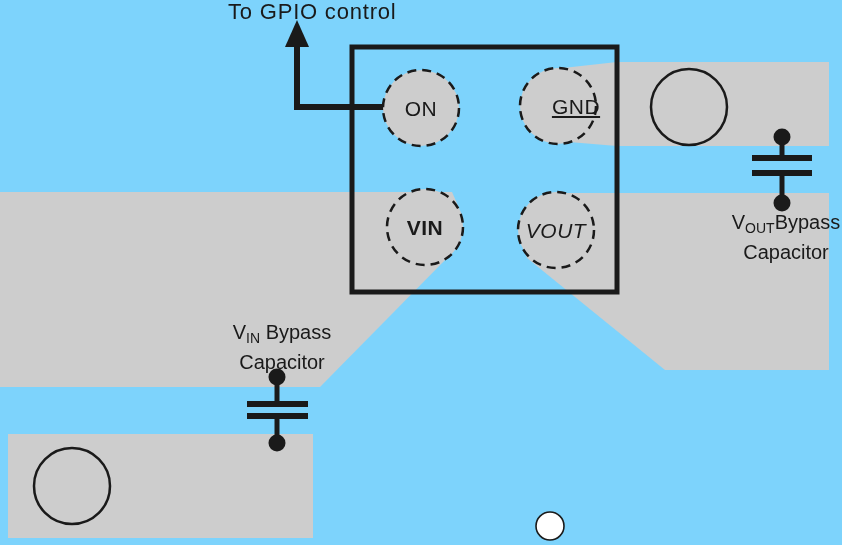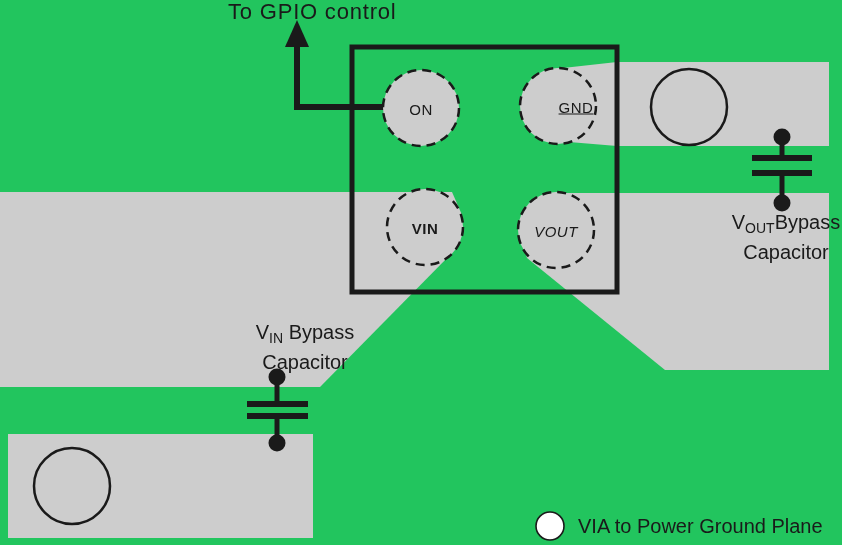--- a/index.html
+++ b/index.html
@@ -3,48 +3,48 @@
 <meta charset="utf-8">
 <style>
   :root{
     --plane:#cdcdcd;
     --ink:#1a1a1a;
   }
   html,body{margin:0;padding:0;background:#fff;}
   .stage{
     position:relative;
     width:842px;height:545px;
-    background:#22c55e;
+    background:#7dd3fc;
     overflow:hidden;
     font-family:"Liberation Sans", sans-serif;
     color:var(--ink);
   }
   .stage svg{position:absolute;left:0;top:0;}
   
   .plane{fill:var(--plane);stroke:none;}
   .ic-outline{fill:none;stroke:var(--ink);stroke-width:5;}
   .trace{fill:none;stroke:var(--ink);stroke-width:6;stroke-linejoin:miter;}
   .arrowhead{fill:var(--ink);}
   .pad{fill:var(--plane);stroke:var(--ink);stroke-width:2.5;stroke-dasharray:9 6;}
   .via{fill:none;stroke:var(--ink);stroke-width:2.5;}
   .cap-line{stroke:var(--ink);stroke-width:5;}
   .cap-plate{fill:var(--ink);}
   .cap-dot{fill:var(--ink);}
   .legend-via{fill:#ffffff;stroke:var(--ink);stroke-width:1.6;}
   
   .label{position:absolute;white-space:nowrap;color:var(--ink);}
   .gpio-label{left:228px;top:0px;font-size:22px;letter-spacing:0.8px;line-height:24px;}
-  .pad-label{font-size:15px;transform:translate(-50%,-50%);letter-spacing:0.5px;}
+  .pad-label{font-size:21px;transform:translate(-50%,-50%);letter-spacing:0.5px;}
   .pad-label-on{left:421px;top:109px;}
   .pad-label-gnd{left:576px;top:107px;text-decoration:underline;}
   .pad-label-vin{left:425px;top:228px;font-weight:bold;}
   .pad-label-vout{left:556px;top:231px;font-style:italic;}
   .cap-label{font-size:20px;line-height:28px;text-align:center;transform:translateX(-50%);}
   .cap-label .sub{font-size:14px;position:relative;bottom:-4px;}
-  .vin-cap-label{left:282px;top:318px;margin-left:23px;}
+  .vin-cap-label{left:282px;top:318px;}
   .vout-cap-label{left:786px;top:208px;}
   .legend-label{left:578px;top:514px;font-size:20px;line-height:24px;}
 </style>
 </head>
 <body>
 
 <div class="stage">
 
   <svg width="842" height="545" viewBox="0 0 842 545">
 
@@ -97,15 +97,14 @@
   <div class="label cap-label vin-cap-label">
     <div><span>V</span><span class="sub">IN</span><span> Bypass</span></div>
     <div>Capacitor</div>
   </div>
 
   <div class="label cap-label vout-cap-label">
     <div><span>V</span><span class="sub">OUT</span><span>Bypass</span></div>
     <div>Capacitor</div>
   </div>
 
-  <div class="label legend-label">VIA to Power Ground Plane</div>
 
 </div>
 
 </body></html>

